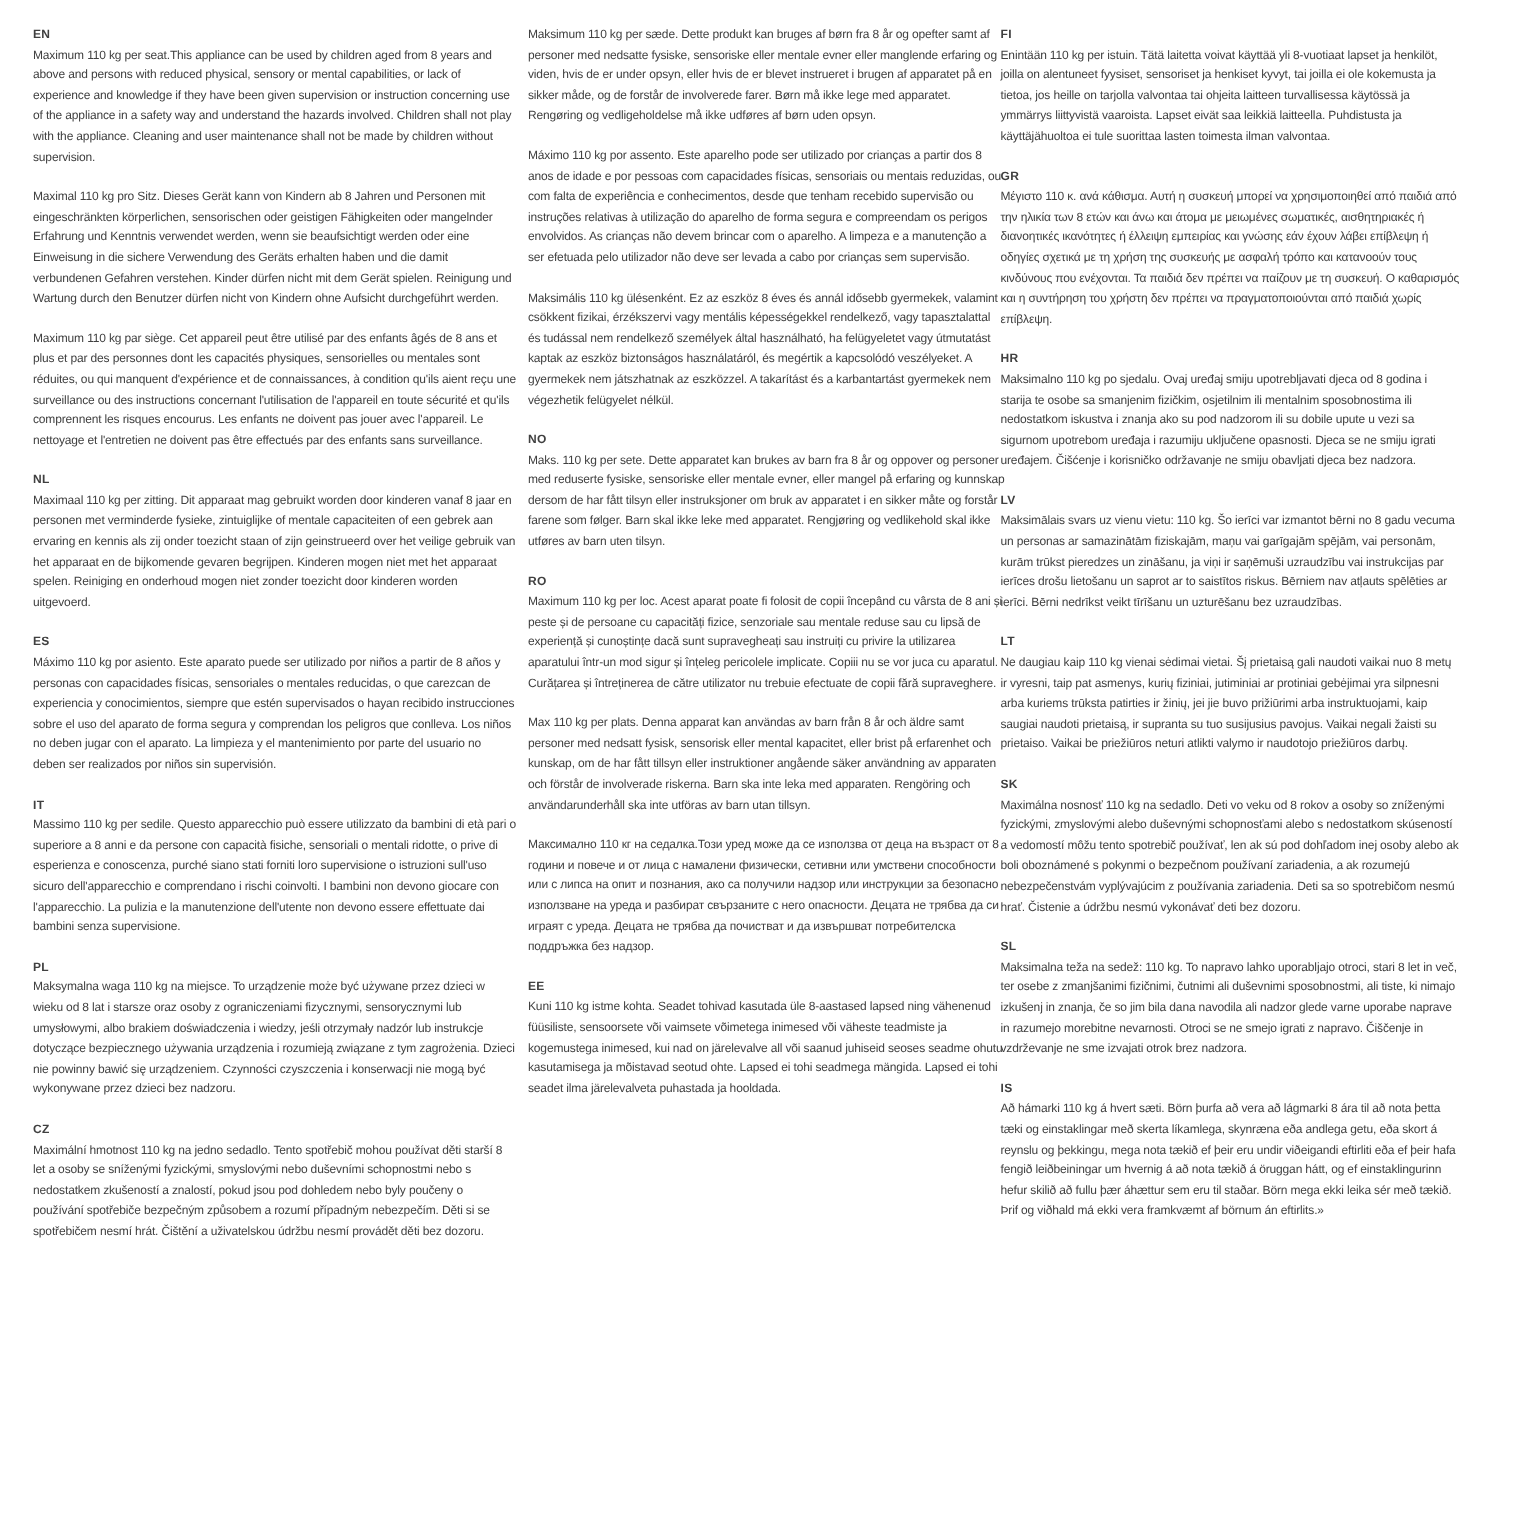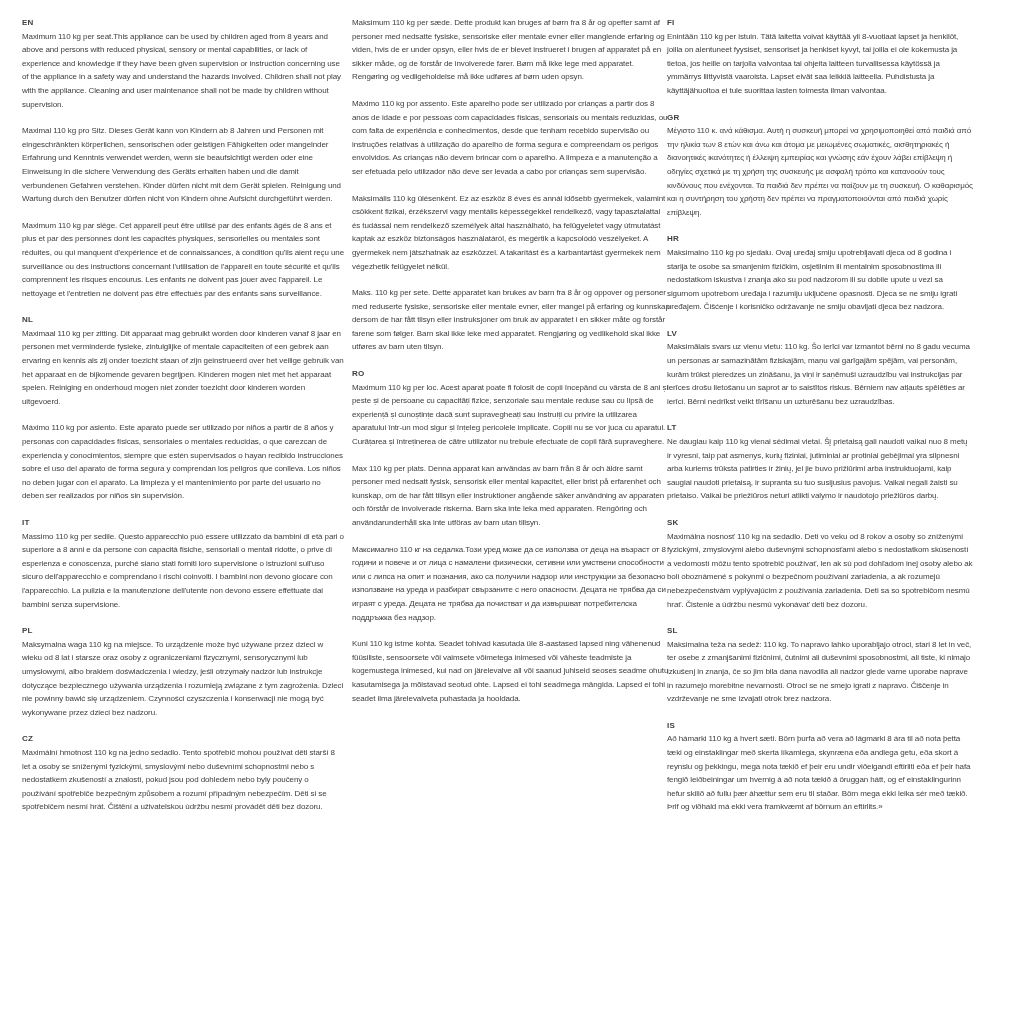--- a/index.html
+++ b/index.html
@@ -47,20 +47,21 @@
         <div class="lang-text">Maximal 110 kg pro Sitz. Dieses Gerät kann von Kindern ab 8 Jahren und Personen mit eingeschränkten körperlichen, sensorischen oder geistigen Fähigkeiten oder mangelnder Erfahrung und Kenntnis verwendet werden, wenn sie beaufsichtigt werden oder eine Einweisung in die sichere Verwendung des Geräts erhalten haben und die damit verbundenen Gefahren verstehen. Kinder dürfen nicht mit dem Gerät spielen. Reinigung und Wartung durch den Benutzer dürfen nicht von Kindern ohne Aufsicht durchgeführt werden.</div>
       </div>
       <div class="block">
         <div class="lang-text">Maximum 110 kg par siège. Cet appareil peut être utilisé par des enfants âgés de 8 ans et plus et par des personnes dont les capacités physiques, sensorielles ou mentales sont réduites, ou qui manquent d'expérience et de connaissances, à condition qu'ils aient reçu une surveillance ou des instructions concernant l'utilisation de l'appareil en toute sécurité et qu'ils comprennent les risques encourus. Les enfants ne doivent pas jouer avec l'appareil. Le nettoyage et l'entretien ne doivent pas être effectués par des enfants sans surveillance.</div>
       </div>
       <div class="block">
         <div class="lang-code">NL</div>
         <div class="lang-text">Maximaal 110 kg per zitting. Dit apparaat mag gebruikt worden door kinderen vanaf 8 jaar en personen met verminderde fysieke, zintuiglijke of mentale capaciteiten of een gebrek aan ervaring en kennis als zij onder toezicht staan of zijn geinstrueerd over het veilige gebruik van het apparaat en de bijkomende gevaren begrijpen. Kinderen mogen niet met het apparaat spelen. Reiniging en onderhoud mogen niet zonder toezicht door kinderen worden uitgevoerd.</div>
       </div>
       <div class="block">
+        <div class="lang-code">ES</div>
         <div class="lang-text">Máximo 110 kg por asiento. Este aparato puede ser utilizado por niños a partir de 8 años y personas con capacidades físicas, sensoriales o mentales reducidas, o que carezcan de experiencia y conocimientos, siempre que estén supervisados o hayan recibido instrucciones sobre el uso del aparato de forma segura y comprendan los peligros que conlleva. Los niños no deben jugar con el aparato. La limpieza y el mantenimiento por parte del usuario no deben ser realizados por niños sin supervisión.</div>
       </div>
       <div class="block">
         <div class="lang-code">IT</div>
         <div class="lang-text">Massimo 110 kg per sedile. Questo apparecchio può essere utilizzato da bambini di età pari o superiore a 8 anni e da persone con capacità fisiche, sensoriali o mentali ridotte, o prive di esperienza e conoscenza, purché siano stati forniti loro supervisione o istruzioni sull'uso sicuro dell'apparecchio e comprendano i rischi coinvolti. I bambini non devono giocare con l'apparecchio. La pulizia e la manutenzione dell'utente non devono essere effettuate dai bambini senza supervisione.</div>
       </div>
       <div class="block">
         <div class="lang-code">PL</div>
         <div class="lang-text">Maksymalna waga 110 kg na miejsce. To urządzenie może być używane przez dzieci w wieku od 8 lat i starsze oraz osoby z ograniczeniami fizycznymi, sensorycznymi lub umysłowymi, albo brakiem doświadczenia i wiedzy, jeśli otrzymały nadzór lub instrukcje dotyczące bezpiecznego używania urządzenia i rozumieją związane z tym zagrożenia. Dzieci nie powinny bawić się urządzeniem. Czynności czyszczenia i konserwacji nie mogą być wykonywane przez dzieci bez nadzoru.</div>
       </div>
@@ -73,33 +74,35 @@
       <div class="block">
         <div class="lang-text">Maksimum 110 kg per sæde. Dette produkt kan bruges af børn fra 8 år og opefter samt af personer med nedsatte fysiske, sensoriske eller mentale evner eller manglende erfaring og viden, hvis de er under opsyn, eller hvis de er blevet instrueret i brugen af apparatet på en sikker måde, og de forstår de involverede farer. Børn må ikke lege med apparatet. Rengøring og vedligeholdelse må ikke udføres af børn uden opsyn.</div>
       </div>
       <div class="block">
         <div class="lang-text">Máximo 110 kg por assento. Este aparelho pode ser utilizado por crianças a partir dos 8 anos de idade e por pessoas com capacidades físicas, sensoriais ou mentais reduzidas, ou com falta de experiência e conhecimentos, desde que tenham recebido supervisão ou instruções relativas à utilização do aparelho de forma segura e compreendam os perigos envolvidos. As crianças não devem brincar com o aparelho. A limpeza e a manutenção a ser efetuada pelo utilizador não deve ser levada a cabo por crianças sem supervisão.</div>
       </div>
       <div class="block">
         <div class="lang-text">Maksimális 110 kg ülésenként. Ez az eszköz 8 éves és annál idősebb gyermekek, valamint csökkent fizikai, érzékszervi vagy mentális képességekkel rendelkező, vagy tapasztalattal és tudással nem rendelkező személyek által használható, ha felügyeletet vagy útmutatást kaptak az eszköz biztonságos használatáról, és megértik a kapcsolódó veszélyeket. A gyermekek nem játszhatnak az eszközzel. A takarítást és a karbantartást gyermekek nem végezhetik felügyelet nélkül.</div>
       </div>
       <div class="block">
+        <div class="lang-code">NO</div>
         <div class="lang-text">Maks. 110 kg per sete. Dette apparatet kan brukes av barn fra 8 år og oppover og personer med reduserte fysiske, sensoriske eller mentale evner, eller mangel på erfaring og kunnskap dersom de har fått tilsyn eller instruksjoner om bruk av apparatet i en sikker måte og forstår farene som følger. Barn skal ikke leke med apparatet. Rengjøring og vedlikehold skal ikke utføres av barn uten tilsyn.</div>
       </div>
       <div class="block">
         <div class="lang-code">RO</div>
         <div class="lang-text">Maximum 110 kg per loc. Acest aparat poate fi folosit de copii începând cu vârsta de 8 ani și peste și de persoane cu capacități fizice, senzoriale sau mentale reduse sau cu lipsă de experiență și cunoștințe dacă sunt supravegheați sau instruiți cu privire la utilizarea aparatului într-un mod sigur și înțeleg pericolele implicate. Copiii nu se vor juca cu aparatul. Curățarea și întreținerea de către utilizator nu trebuie efectuate de copii fără supraveghere.</div>
       </div>
       <div class="block">
         <div class="lang-text">Max 110 kg per plats. Denna apparat kan användas av barn från 8 år och äldre samt personer med nedsatt fysisk, sensorisk eller mental kapacitet, eller brist på erfarenhet och kunskap, om de har fått tillsyn eller instruktioner angående säker användning av apparaten och förstår de involverade riskerna. Barn ska inte leka med apparaten. Rengöring och användarunderhåll ska inte utföras av barn utan tillsyn.</div>
       </div>
       <div class="block">
         <div class="lang-text">Максимално 110 кг на седалка.Този уред може да се използва от деца на възраст от 8 години и повече и от лица с намалени физически, сетивни или умствени способности или с липса на опит и познания, ако са получили надзор или инструкции за безопасно използване на уреда и разбират свързаните с него опасности. Децата не трябва да си играят с уреда. Децата не трябва да почистват и да извършват потребителска поддръжка без надзор.</div>
       </div>
       <div class="block">
+        <div class="lang-code">EE</div>
         <div class="lang-text">Kuni 110 kg istme kohta. Seadet tohivad kasutada üle 8-aastased lapsed ning vähenenud füüsiliste, sensoorsete või vaimsete võimetega inimesed või väheste teadmiste ja kogemustega inimesed, kui nad on järelevalve all või saanud juhiseid seoses seadme ohutu kasutamisega ja mõistavad seotud ohte. Lapsed ei tohi seadmega mängida. Lapsed ei tohi seadet ilma järelevalveta puhastada ja hooldada.</div>
       </div>
     </div>
   <div class="col col-2">
       <div class="block">
         <div class="lang-code">FI</div>
         <div class="lang-text">Enintään 110 kg per istuin. Tätä laitetta voivat käyttää yli 8-vuotiaat lapset ja henkilöt, joilla on alentuneet fyysiset, sensoriset ja henkiset kyvyt, tai joilla ei ole kokemusta ja tietoa, jos heille on tarjolla valvontaa tai ohjeita laitteen turvallisessa käytössä ja ymmärrys liittyvistä vaaroista. Lapset eivät saa leikkiä laitteella. Puhdistusta ja käyttäjähuoltoa ei tule suorittaa lasten toimesta ilman valvontaa.</div>
       </div>
       <div class="block">
         <div class="lang-code">GR</div>

